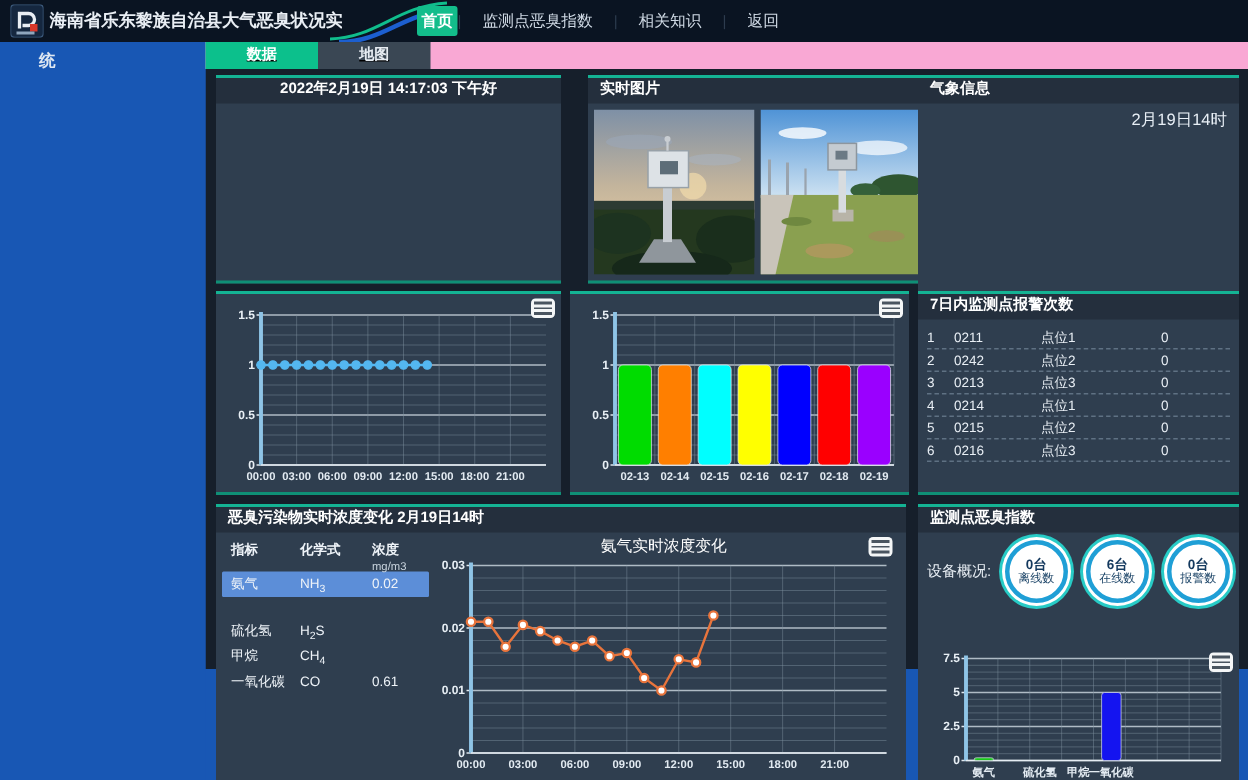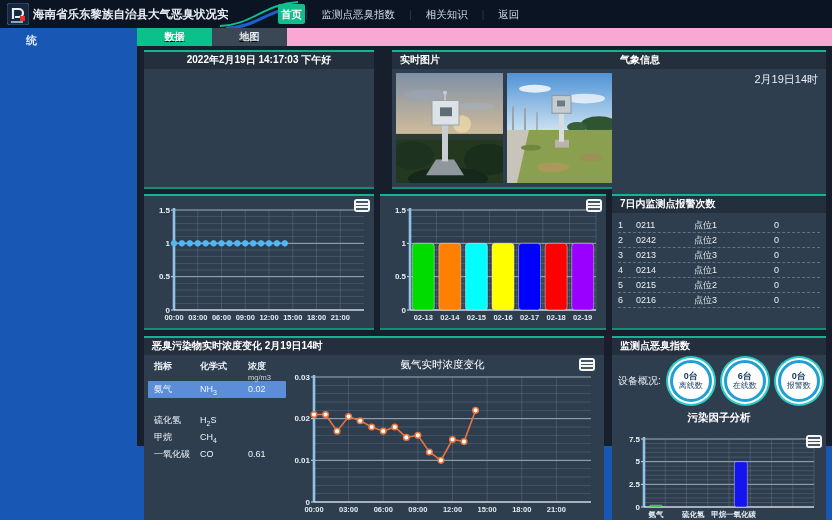--- a/index.html
+++ b/index.html
@@ -475,21 +475,20 @@
         </div>
         <div class="gauge">
           <div class="val">6台</div>
           <div class="lbl">在线数</div>
         </div>
         <div class="gauge">
           <div class="val">0台</div>
           <div class="lbl">报警数</div>
         </div>
       </div>
-      <div class="analysis-title">污染因子分析</div>
       <div class="chartI"><svg width="206" height="90" viewBox="0 0 206 90">
             <line x1="28" y1="74" x2="198" y2="74" stroke="#c6d1da" stroke-width="0.9" opacity="0.85"></line>
             <line x1="28" y1="69.46666666666667" x2="198" y2="69.46666666666667" stroke="#7e909f" stroke-width="0.55" opacity="0.55"></line>
             <line x1="28" y1="64.93333333333334" x2="198" y2="64.93333333333334" stroke="#7e909f" stroke-width="0.55" opacity="0.55"></line>
             <line x1="28" y1="60.400000000000006" x2="198" y2="60.400000000000006" stroke="#7e909f" stroke-width="0.55" opacity="0.55"></line>
             <line x1="28" y1="55.866666666666674" x2="198" y2="55.866666666666674" stroke="#7e909f" stroke-width="0.55" opacity="0.55"></line>
             <line x1="28" y1="51.333333333333336" x2="198" y2="51.333333333333336" stroke="#c6d1da" stroke-width="0.9" opacity="0.85"></line>
             <line x1="28" y1="46.8" x2="198" y2="46.8" stroke="#7e909f" stroke-width="0.55" opacity="0.55"></line>
             <line x1="28" y1="42.266666666666666" x2="198" y2="42.266666666666666" stroke="#7e909f" stroke-width="0.55" opacity="0.55"></line>
             <line x1="28" y1="37.733333333333334" x2="198" y2="37.733333333333334" stroke="#7e909f" stroke-width="0.55" opacity="0.55"></line>

